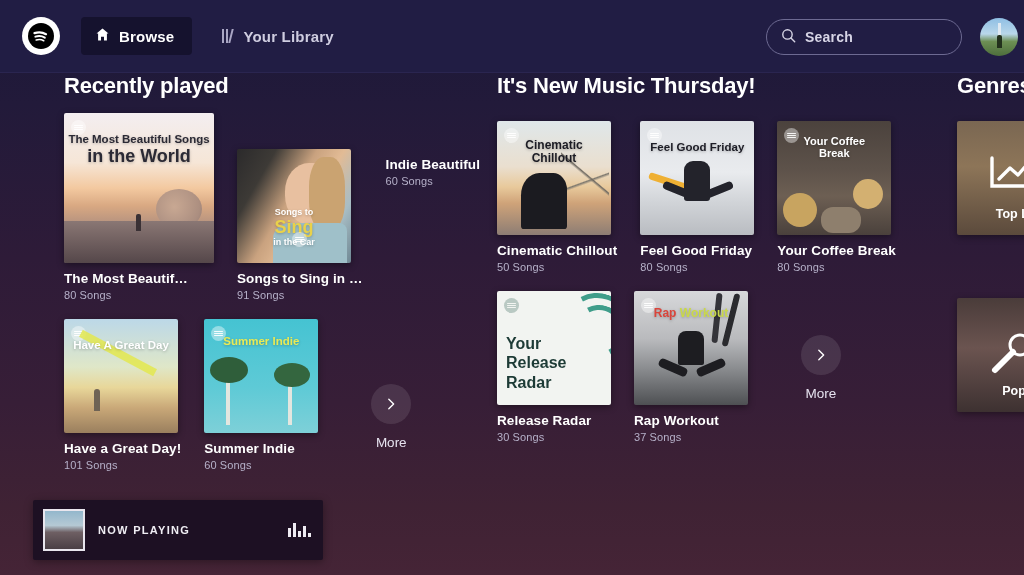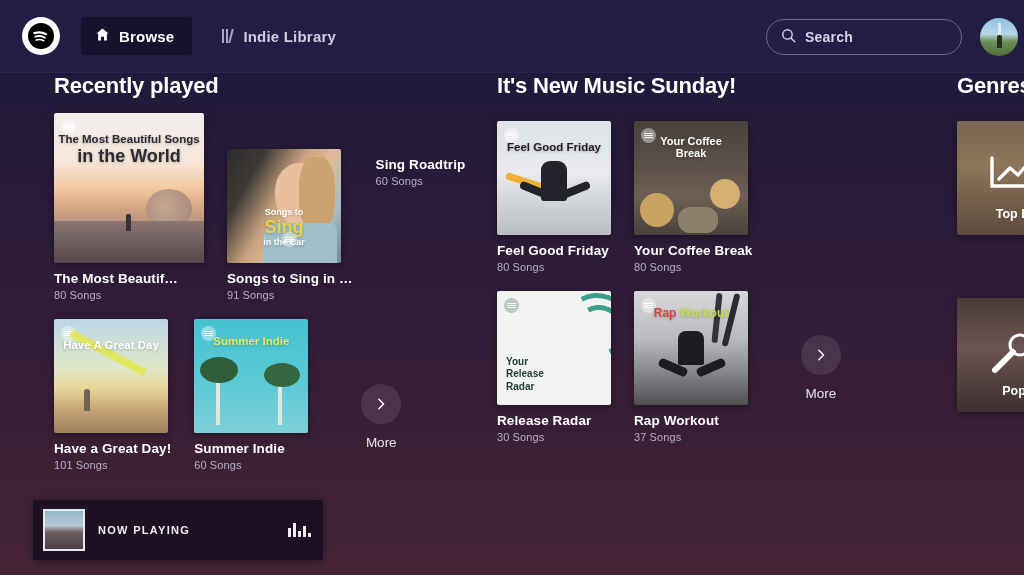--- a/index.html
+++ b/index.html
@@ -50,21 +50,21 @@
     margin-left:-1.5px; background:#dfe9f2;
   }
   .avatar .fig{
     position:absolute; left:50%; top:17px; width:5px; height:13px;
     margin-left:-2.5px; background:#22301c; border-radius:2px 2px 0 0;
   }
 
   
   .board{ position:absolute; top:73px; left:0; width:1024px; height:502px; }
   .col{ position:absolute; top:0; }
-  .col.a{ left:54px; }
+  .col.a{ left:64px; }
   .col.b{ left:497px; }
   .col.c{ left:957px; }
   .sec-title{
     font-size:22px; font-weight:bold; letter-spacing:-.2px;
     margin-bottom:14px; white-space:nowrap;
   }
   .row{ display:flex; align-items:flex-start; }
 
   
   .card{ margin-right:23px; }
@@ -135,21 +135,21 @@
   .a-coffee .b1{ position:absolute; left:6px; bottom:8px; width:34px; height:34px;
     border-radius:50%; background:#c8a460;}
   .a-coffee .b2{ position:absolute; right:8px; bottom:26px; width:30px; height:30px;
     border-radius:50%; background:#d3b071;}
   .a-coffee .b3{ position:absolute; left:44px; bottom:2px; width:40px; height:26px;
     border-radius:12px; background:#8e7f6d;}
 
   .a-radar{ background:#f2f4f1; }
   .a-radar .arc{ position:absolute; border:5px solid #3f9d8a; border-radius:50%;
     border-left-color:transparent; border-bottom-color:transparent; }
-  .a-radar .t{ position:absolute; left:9px; bottom:12px; font-size:10px;
+  .a-radar .t{ position:absolute; left:9px; bottom:12px; font-size:16px;
     color:#1d3b36; font-weight:bold; line-height:1.24; text-align:left;}
 
   .a-rap{ background:linear-gradient(180deg,#d7d8da 0%,#b9babd 42%,#8e9093 66%,#4e5053 100%); }
   .a-rap .body{ position:absolute; left:50%; margin-left:-13px; top:40px;
     width:26px; height:34px; background:#1d1d21; border-radius:8px 8px 2px 2px;}
   .a-rap .rope1{ position:absolute; right:14px; top:2px; width:6px; height:54px;
     background:#2a2a2e; border-radius:4px; transform:rotate(14deg);}
   .a-rap .rope2{ position:absolute; right:28px; top:2px; width:6px; height:50px;
     background:#343439; border-radius:4px; transform:rotate(6deg);}
 
@@ -205,21 +205,21 @@
     </span>
     <span>Browse</span>
   </div>
 
   <div class="nav-link">
     <span class="lib-icon">
       <i></i>
         <i></i>
         <i class="slant"></i>
     </span>
-    <span>Indie Library</span>
+    <span>Your Library</span>
   </div>
 
   <div class="search">
     <span>
       <svg width="15" height="15" viewBox="0 0 16 16">
         <circle cx="6.9" cy="6.9" r="5" stroke="#d7d5e6" stroke-width="1.5" fill="none"></circle>
         <path d="M10.6 10.6 14.6 14.6" stroke="#d7d5e6" stroke-width="1.5" stroke-linecap="round"></path>
       </svg>
     </span>
     <span class="ph">Search</span>
@@ -272,21 +272,21 @@
                 <span class="w"></span>
                 <span class="w"></span>
               </div>
           </div>
         </div>
         <div class="c-title">Songs to Sing in …</div>
         <div class="c-sub">91 Songs</div>
       </div>
 
       <div class="card" style="margin-top:36px;margin-right:0;">
-        <div class="c-title">Sing Roadtrip</div>
+        <div class="c-title">Indie Beautiful</div>
         <div class="c-sub">60 Songs</div>
       </div>
     </div>
 
     <div class="row" style="margin-top:18px;align-items:center;">
 
       <div class="card">
         <div class="art std" style="background:linear-gradient(180deg,#bcd8e8 0%,#dfe7c8 42%,#e8d79a 60%,#c9a878 78%,#9a7f5e 100%);">
           <div class="badge">
             <div>
@@ -327,24 +327,42 @@
           <svg width="14" height="14" viewBox="0 0 16 16">
               <path d="M5.5 2.5 11 8l-5.5 5.5" stroke="#fff" stroke-width="1.6" fill="none" stroke-linecap="round" stroke-linejoin="round"></path>
             </svg>
         </div>
         <div class="lbl">More</div>
       </div>
     </div>
   </div>
 
   <div class="col b">
-    <div class="sec-title">It's New Music Sunday!</div>
+    <div class="sec-title">It's New Music Thursday!</div>
 
     <div class="row" style="margin-top:22px;">
 
+      <div class="card">
+        <div class="art std a-cine">
+          <div class="branch"></div>
+          <div class="badge">
+            <div>
+                <span class="w"></span>
+                <span class="w"></span>
+                <span class="w"></span>
+              </div>
+          </div>
+          <div class="sil"></div>
+          <div class="ovl" style="top:18px;font-size:12px;color:#1c1c24;">
+            Cinematic<br>Chillout
+          </div>
+        </div>
+        <div class="c-title">Cinematic Chillout</div>
+        <div class="c-sub">50 Songs</div>
+      </div>
 
       <div class="card">
         <div class="art std a-feel">
           <div class="streak"></div>
           <div class="lg1"></div>
           <div class="lg2"></div>
           <div class="man"></div>
           <div class="badge">
             <div>
                 <span class="w"></span>

